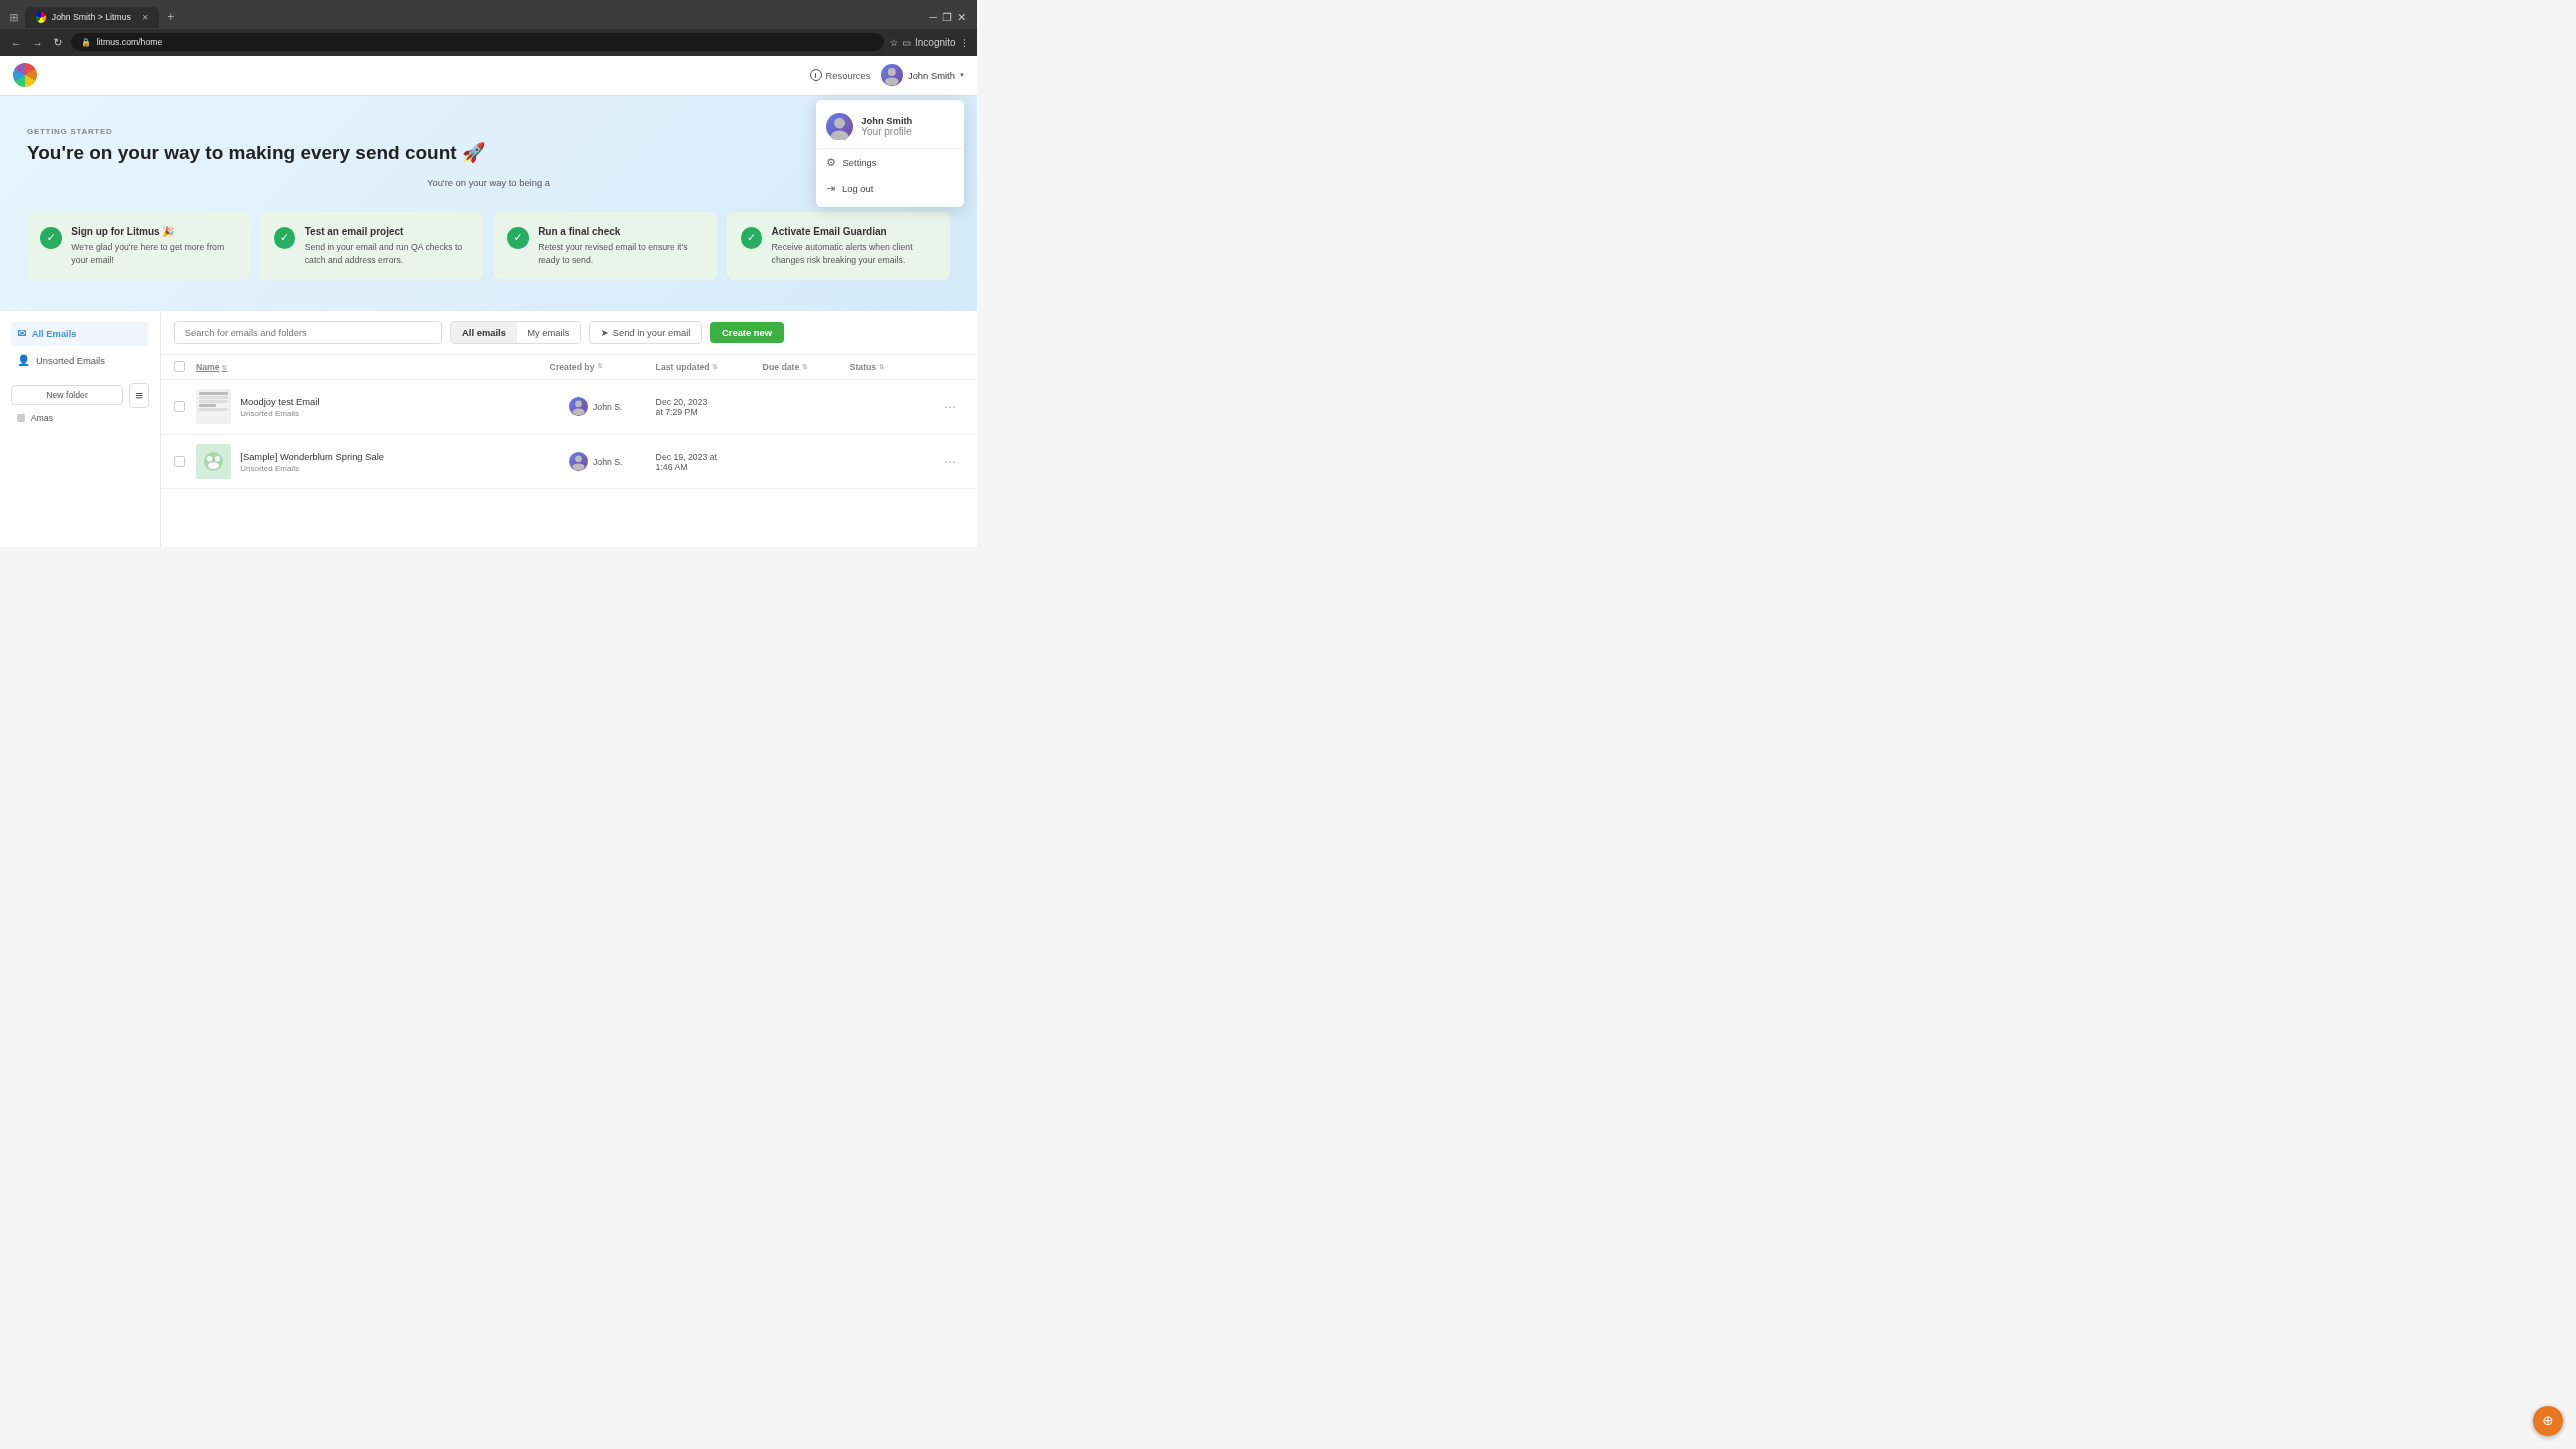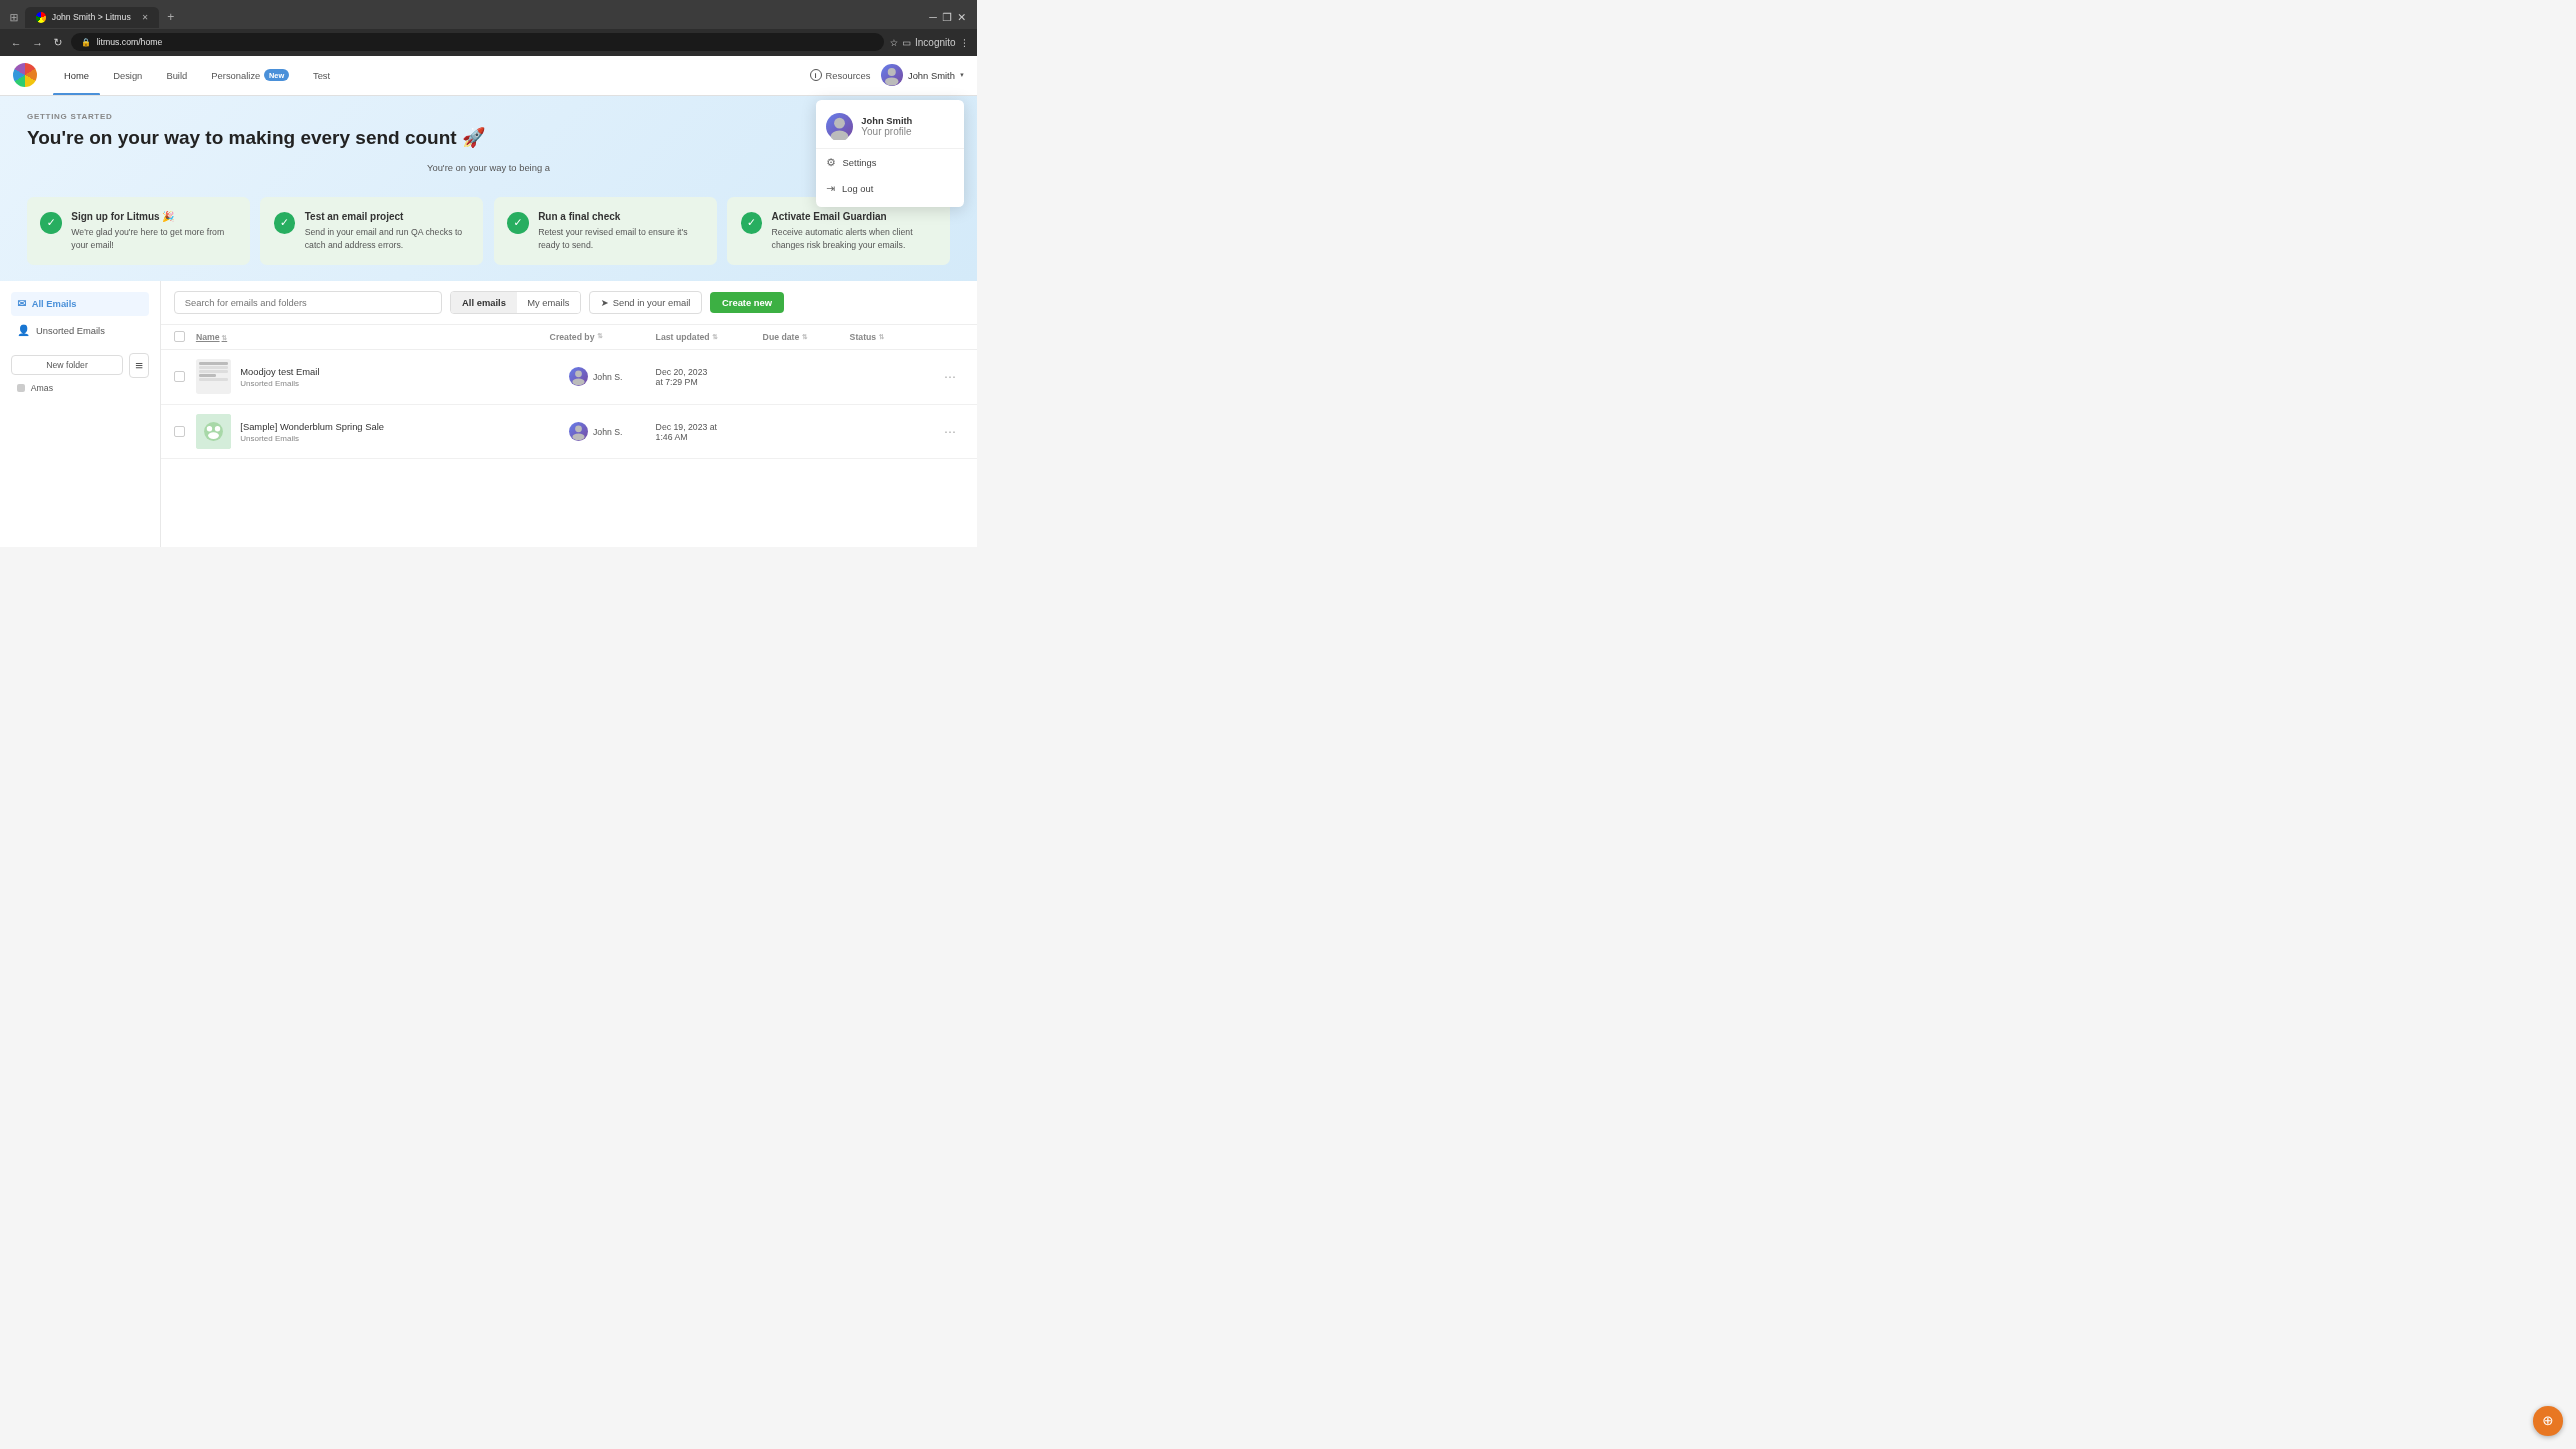--- a/index.html
+++ b/index.html
@@ -44,21 +44,21 @@
     .dropdown-avatar { width: 27px; height: 27px; border-radius: 50%; background: linear-gradient(135deg, #667eea, #764ba2); }
     .dropdown-name { font-weight: 600; font-size: 9.4px; color: #333; }
     .dropdown-subtitle { font-size: 10px; color: #888; }
     .dropdown-item { display: flex; align-items: center; gap: 6.7px; padding: 6.7px 10.7px; cursor: pointer; color: #444; font-size: 9.4px; }
     .dropdown-icon { font-size: 10.7px; color: #666; }
 
     
     .main-content { background: #f9f9f9; height: calc(547px - 40px - 54px); overflow: hidden; }
 
     
-    .getting-started { background: linear-gradient(135deg, #e8f4fd 0%, #d4eaf9 100%); padding: 16px 27px; }
+    .getting-started { background: linear-gradient(135deg, #e8f4fd 0%, #d4eaf9 100%); padding: 31px 27px; }
     .gs-label { font-size: 8px; font-weight: 700; color: #888; letter-spacing: 0.7px; text-transform: uppercase; margin-bottom: 5.4px; }
     .gs-title { font-size: 19px; font-weight: 700; color: #222; margin-bottom: 13.4px; }
     .progress-section { display: flex; align-items: center; gap: 8px; margin-bottom: 16px; flex-direction: column; }
     .progress-text { font-size: 9.4px; color: #555; }
     .progress-bar-container { flex: 1; max-width: 134px; height: 5.4px; background: #c8dff0; border-radius: 2.7px; }
     .progress-bar-fill { height: 100%; background: #4a90d9; border-radius: 2.7px; width: 75%; }
     .cards-row { display: flex; gap: 10.7px; }
     .gs-card { background: #eaf5ea; border-radius: 6.7px; padding: 13.4px; flex: 1; display: flex; gap: 9.4px; align-items: flex-start; }
     .check-circle { width: 21.5px; height: 21.5px; border-radius: 50%; background: #27ae60; display: flex; align-items: center; justify-content: center; color: white; font-size: 10.7px; flex-shrink: 0; margin-top: 1.3px; }
     .card-title { font-size: 10px; font-weight: 600; color: #333; margin-bottom: 4px; }
@@ -151,38 +151,20 @@
       <span>☆</span>
       <span>▭</span>
       <span style="font-size:10px;color:#ccc;">Incognito</span>
       <span>⋮</span>
     </div>
   </div>
 </div>
 
 <div class="app-nav">
   <div class="logo"></div>
-  <div class="nav-items">
-    <div class="nav-item active">
-      <span>Home</span>
-    </div>
-    <div class="nav-item">
-      <span>Design</span>
-    </div>
-    <div class="nav-item">
-      <span>Build</span>
-    </div>
-    <div class="nav-item">
-      <span>Personalize</span>
-      <span class="nav-badge">New</span>
-    </div>
-    <div class="nav-item">
-      <span>Test</span>
-    </div>
-  </div>
   <div class="nav-right">
     <div class="resources-btn">
       <div class="info-icon">i</div>
       <span>Resources</span>
     </div>
     <div class="user-menu-btn">
       <div class="user-avatar">
         <svg width="21.5" height="21.5" viewBox="0 0 32 32">
             <circle cx="16" cy="12" r="6" fill="#bbb"></circle>
             <ellipse cx="16" cy="26" rx="10" ry="6" fill="#bbb"></ellipse>

